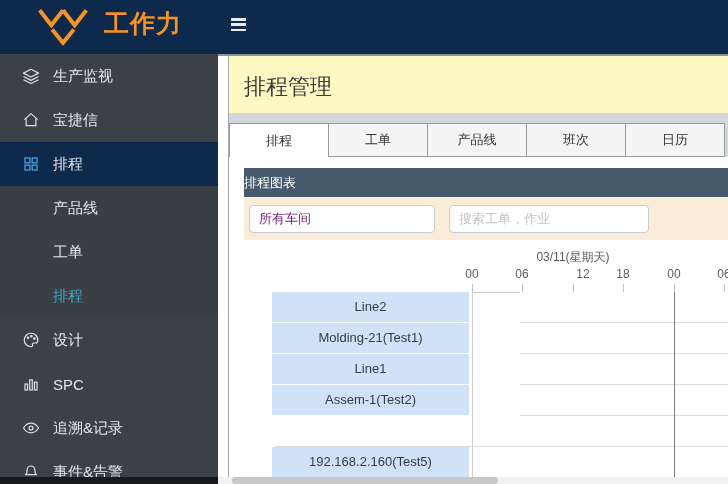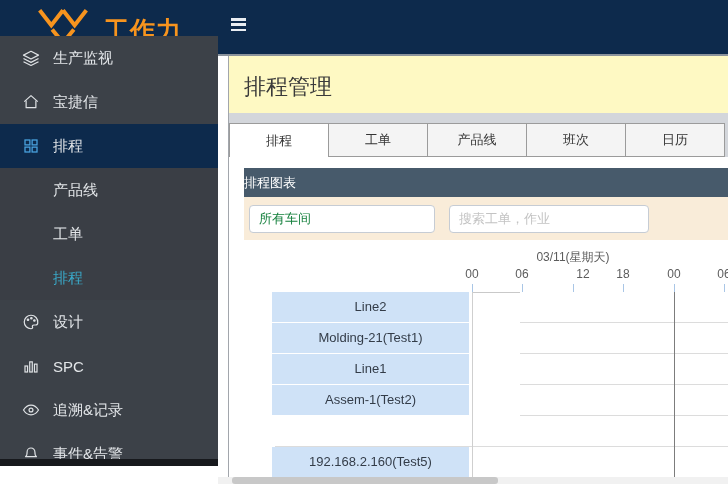--- a/index.html
+++ b/index.html
@@ -2,28 +2,28 @@
 <html><head>
 <meta charset="utf-8">
 <style>
   * { margin:0; padding:0; box-sizing:border-box; }
   html,body { width:728px; height:484px; overflow:hidden;
     font-family:"Liberation Sans","DejaVu Sans",sans-serif; background:#fff; }
 
   
   .topbar { position:absolute; left:0; top:0; width:728px; height:54px;
     background:#0d2a4c; display:flex; align-items:center; }
-  .logo-wrap { display:flex; align-items:flex-end; margin-left:34px; }
+  .logo-wrap { display:flex; align-items:flex-start; margin-left:34px; }
   .logo-mark { width:58px; height:40px; }
   .logo-text { color:#f7941e; font-size:25px; font-weight:bold; margin-left:12px; letter-spacing:1px; }
   .hamburger { position:absolute; left:231px; top:18px; width:16px; height:16px; cursor:pointer; }
   .hamburger span { display:block; width:15px; height:2.5px; background:#e9edf2; margin-bottom:2.8px; }
 
   
-  .sidebar { position:absolute; left:0; top:36px; width:218px; height:430px;
+  .sidebar { position:absolute; left:0; top:54px; width:218px; height:430px;
     background:#3c4148; overflow:hidden; }
   .side-item { height:44px; display:flex; align-items:center; padding-left:22px;
     color:#e3e6e9; font-size:15px; cursor:pointer; }
   .side-item .ic { width:18px; height:18px; margin-right:13px; flex:0 0 18px; }
   .side-item.active-parent { background:#0d2a4c; }
   .side-sub { padding-left:53px; background:#3a3e45; }
   .side-sub.active-sub { color:#3aa9c9; }
 
   .sidebar-strip { position:absolute; left:0; bottom:0; width:218px; height:7px; background:#17191d; }
 
@@ -41,21 +41,21 @@
     font-size:13px; color:#333; cursor:pointer; }
   .tab:first-child { margin-left:0; }
   .tab.active { background:#fff; border-bottom:none; }
 
   .panel { margin:11px 0 0 15px; }
   .panel-header { height:29px; background:#475a6b; color:#fff; font-size:13px;
     line-height:29px; }
   .filter-row { height:43px; background:#f9ecd9; display:flex; align-items:center;
     padding-left:5px; gap:14px; }
   .select-box { width:186px; height:28px; background:#fff; border:1px solid #c6ccd4;
-    border-radius:4px; font-size:13px; color:#15803d; line-height:26px; padding-left:9px; cursor:pointer; }
+    border-radius:4px; font-size:13px; color:#701a75; line-height:26px; padding-left:9px; cursor:pointer; }
   .search-input { width:200px; height:28px; background:#fff; border:1px solid #c6ccd4;
     border-radius:4px; font-size:13px; color:#333; padding-left:9px; outline:none; }
   .search-input::placeholder { color:#c3c3c3; }
 
   
   .gantt { position:relative; height:244px; background:#fff; overflow:hidden;margin-left:28px; }
   .axis-date { position:absolute; top:9px; font-size:12px; color:#5c5c5c; white-space:nowrap; }
   .axis-date.d1 { left:301px; transform:translateX(-50%); }
   .axis-date.d2 { left:462px; }
   .tick-label { position:absolute; top:27px; font-size:12px; color:#5c5c5c; transform:translateX(-50%); }

